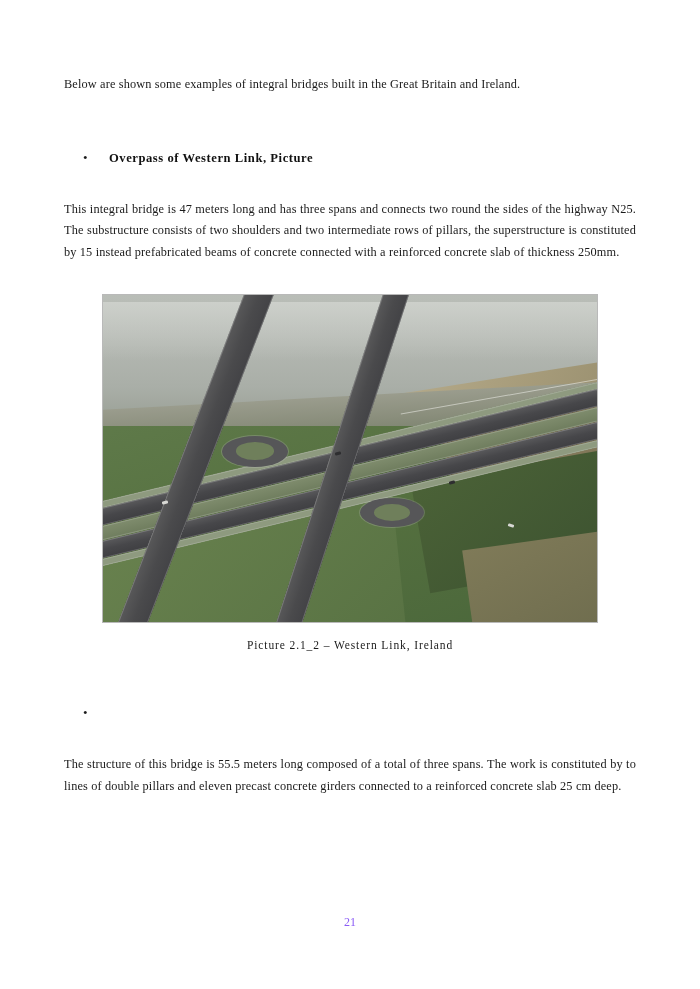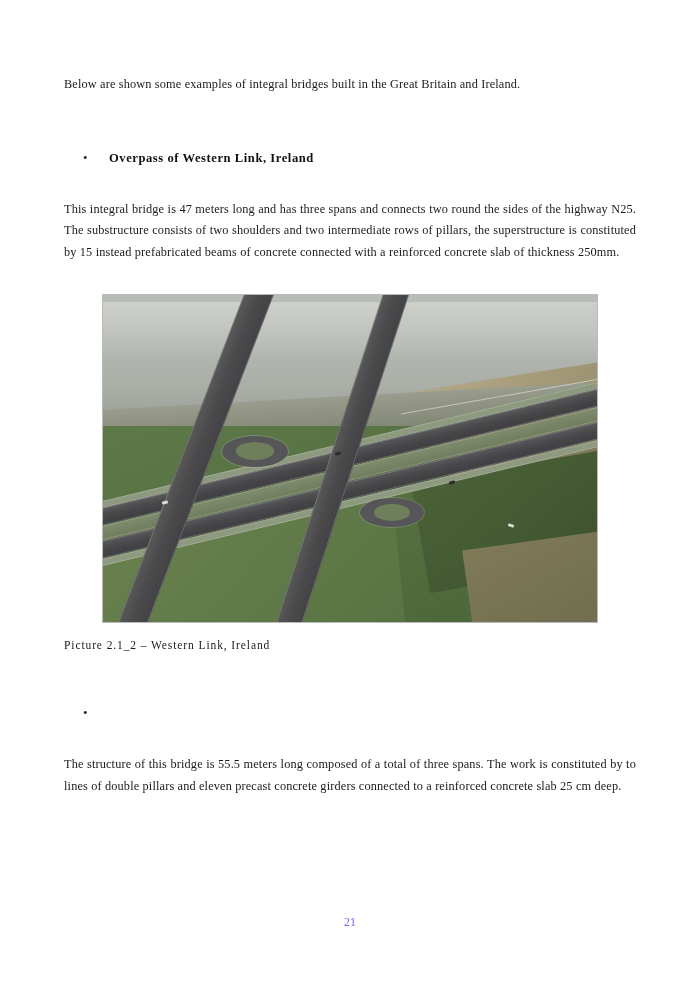--- a/index.html
+++ b/index.html
@@ -196,21 +196,21 @@
   }
   .car.dark { background: #2e2e30; }
   .fence {
     position: absolute;
     left: 60%; top: 30%; width: 48%; height: 1px;
     background: rgba(250,250,245,0.5);
     transform: rotate(-10deg);
   }
 
   .figure-caption {
-    text-align: left;
+    text-align: center;
     font-size: 11.5px;
     letter-spacing: 0.9px;
     margin-top: 16px;
     color: #1a1a1a;
   }
 
   .page-number {
     position: absolute;
     left: 0;
     right: 0;
@@ -226,21 +226,21 @@
 <div class="page">
 
   <div class="content">
 
     <p class="body-text intro">Below are shown some examples of integral bridges built in the Great Britain and Ireland.</p>
 
     <div class="spacer-lg"></div>
 
     <div class="bullet-row">
       <span class="bullet-dot">•</span>
-      <span class="bullet-label">Overpass of Western Link, Ireland</span>
+      <span class="bullet-label">Overpass of Western Link, Picture</span>
     </div>
 
     <div class="spacer-md"></div>
 
     <p class="body-text">This integral bridge is 47 meters long and has three spans and connects two round the sides of the highway N25. The substructure consists of two shoulders and two intermediate rows of pillars, the superstructure is constituted by 15 instead prefabricated beams of concrete connected with a reinforced concrete slab of thickness 250mm.</p>
 
     <div class="spacer-md"></div>
 
     <figure class="figure">
       <div class="figure-frame">

